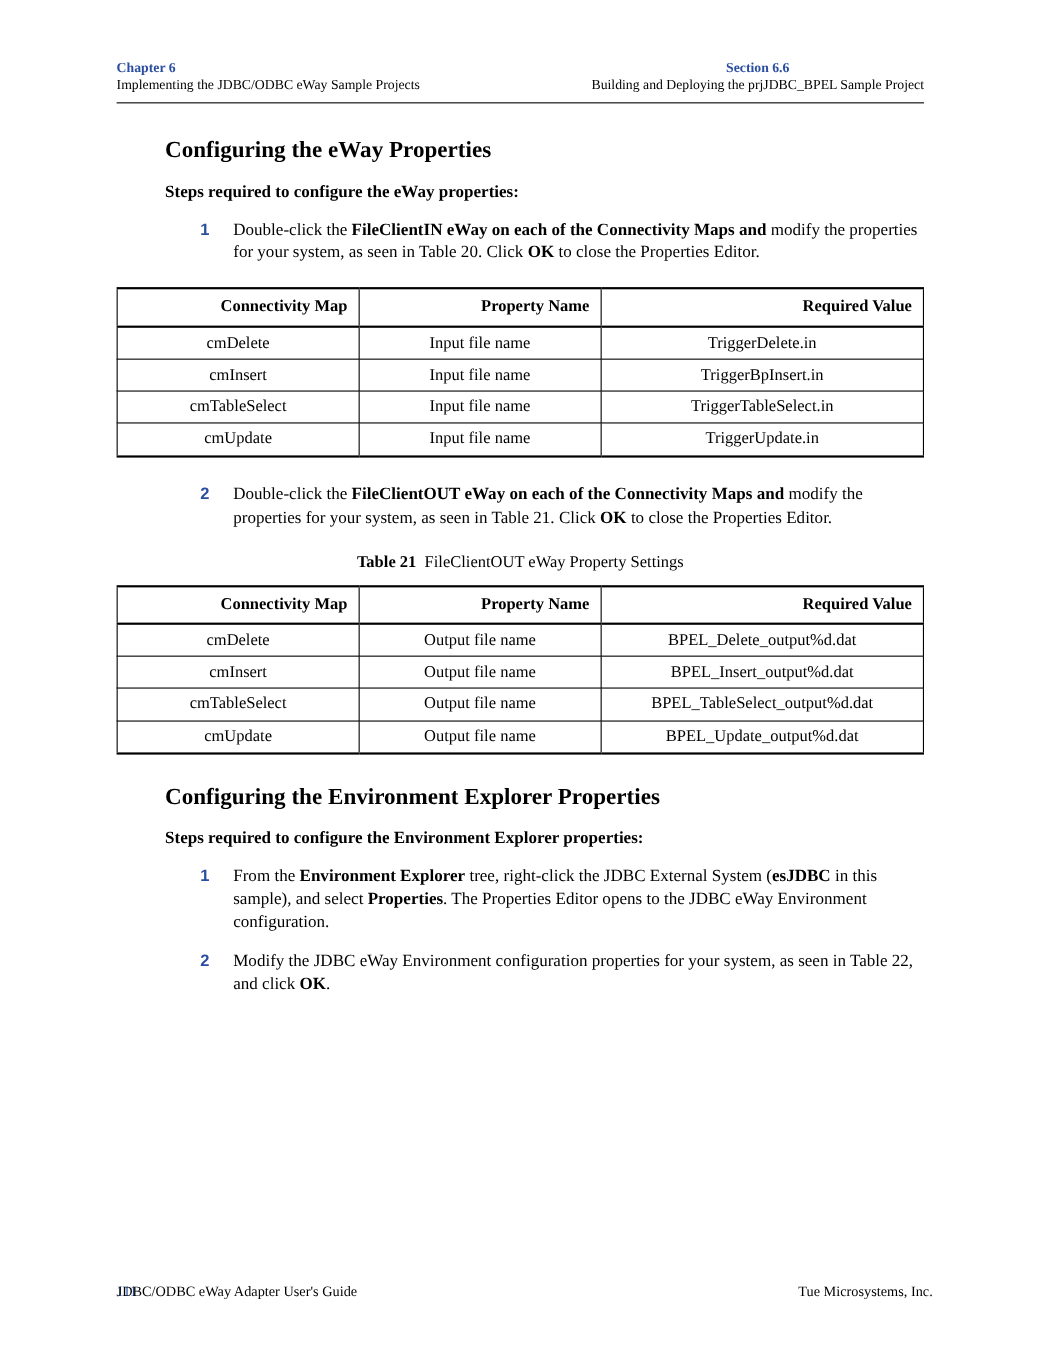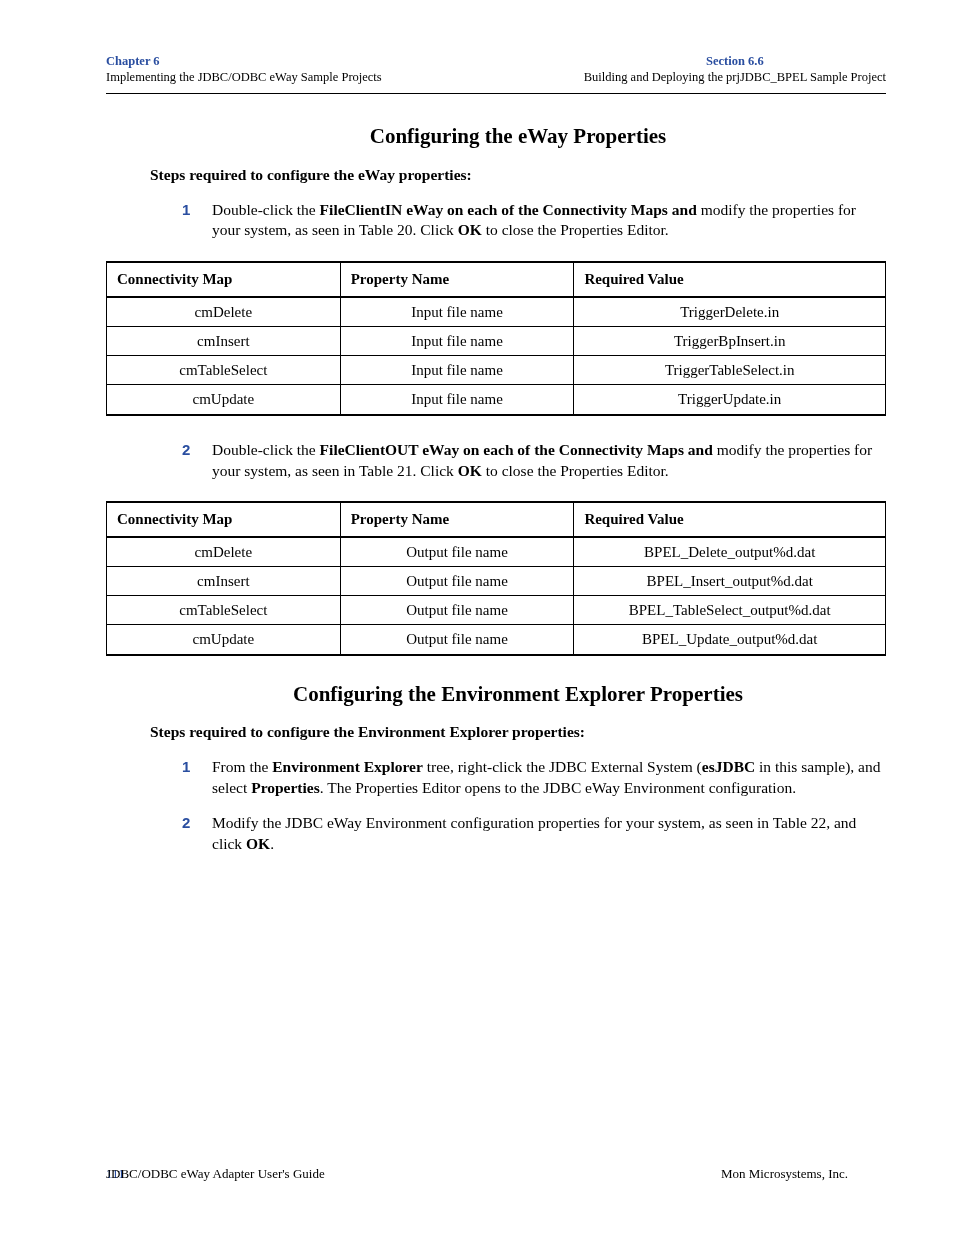--- a/index.html
+++ b/index.html
@@ -9,21 +9,21 @@
     line-height: 1.35;
     color: #000;
     margin: 0;
     padding: 0;
     background: #fff;
   }
   .page {
     width: 954px;
     height: 1235px;
     box-sizing: border-box;
-    padding: 54px 68px 40px 106px;
+    padding: 54px 114px 40px 106px;
     position: relative;
   }
   .header {
     display: flex;
     justify-content: space-between;
     font-size: 12.5px;
     line-height: 1.25;
     margin-bottom: 8px;
   }
   .header .left { text-align: left; }
@@ -32,21 +32,20 @@
   .header-sub { color: #000; }
   .rule {
     border: none;
     border-top: 1px solid #000;
     margin: 2px 0 28px 0;
   }
   h2.section-heading {
     font-size: 21px;
     font-weight: bold;
     margin: 0 0 14px 44px;
-    text-align: center;
   }
   .intro-line {
     font-weight: bold;
     margin: 0 0 14px 44px;
   }
   ol.steps {
     list-style: none;
     padding: 0;
     margin: 0 0 20px 76px;
   }
@@ -77,21 +76,21 @@
     width: 100%;
     margin: 0 0 24px 0;
     font-size: 15px;
   }
   table.data th {
     border: 1px solid #000;
     border-top-width: 2px;
     border-bottom-width: 2px;
     padding: 6px 10px;
     font-weight: bold;
-    text-align: left;
+    text-align: right;
     background: #fff;
   }
   table.data td {
     border: 1px solid #000;
     padding: 4px 10px;
     text-align: center;
   }
   table.data tr:last-child td { border-bottom-width: 2px; }
   table.data col.c1 { width: 30%; }
   table.data col.c2 { width: 30%; }
@@ -181,20 +180,23 @@
 
   <ol class="steps">
     <li>
       <span class="num">2</span>
       <span class="body">
         <span>Double-click the </span><span class="b">FileClientOUT eWay on each of the Connectivity Maps and </span><span>modify the properties for your system, as seen in Table 21. Click </span><span class="b">OK</span><span> to close the Properties Editor.</span>
       </span>
     </li>
   </ol>
 
+  <div class="table-caption">
+    <span class="tnum">Table 21</span>&nbsp;&nbsp;<span>FileClientOUT eWay Property Settings</span>
+  </div>
   <table class="data">
     <colgroup>
         <col class="c1">
         <col class="c2">
         <col class="c3">
       </colgroup>
     <thead>
       <tr>
         <th>Connectivity Map</th>
         <th>Property Name</th>
@@ -239,16 +241,16 @@
       <span class="num">2</span>
       <span class="body">
         <span>Modify the JDBC eWay Environment configuration properties for your system, as seen in Table 22, and click </span><span class="b">OK</span><span>.</span>
       </span>
     </li>
   </ol>
 
   <div class="footer">
     <span class="left">JDBC/ODBC eWay Adapter User's Guide</span>
     <span class="center">111</span>
-    <span class="right">Mon Microsystems, Inc.</span>
+    <span class="right">Tue Microsystems, Inc.</span>
   </div>
 
 </div>
 
 </body></html>

